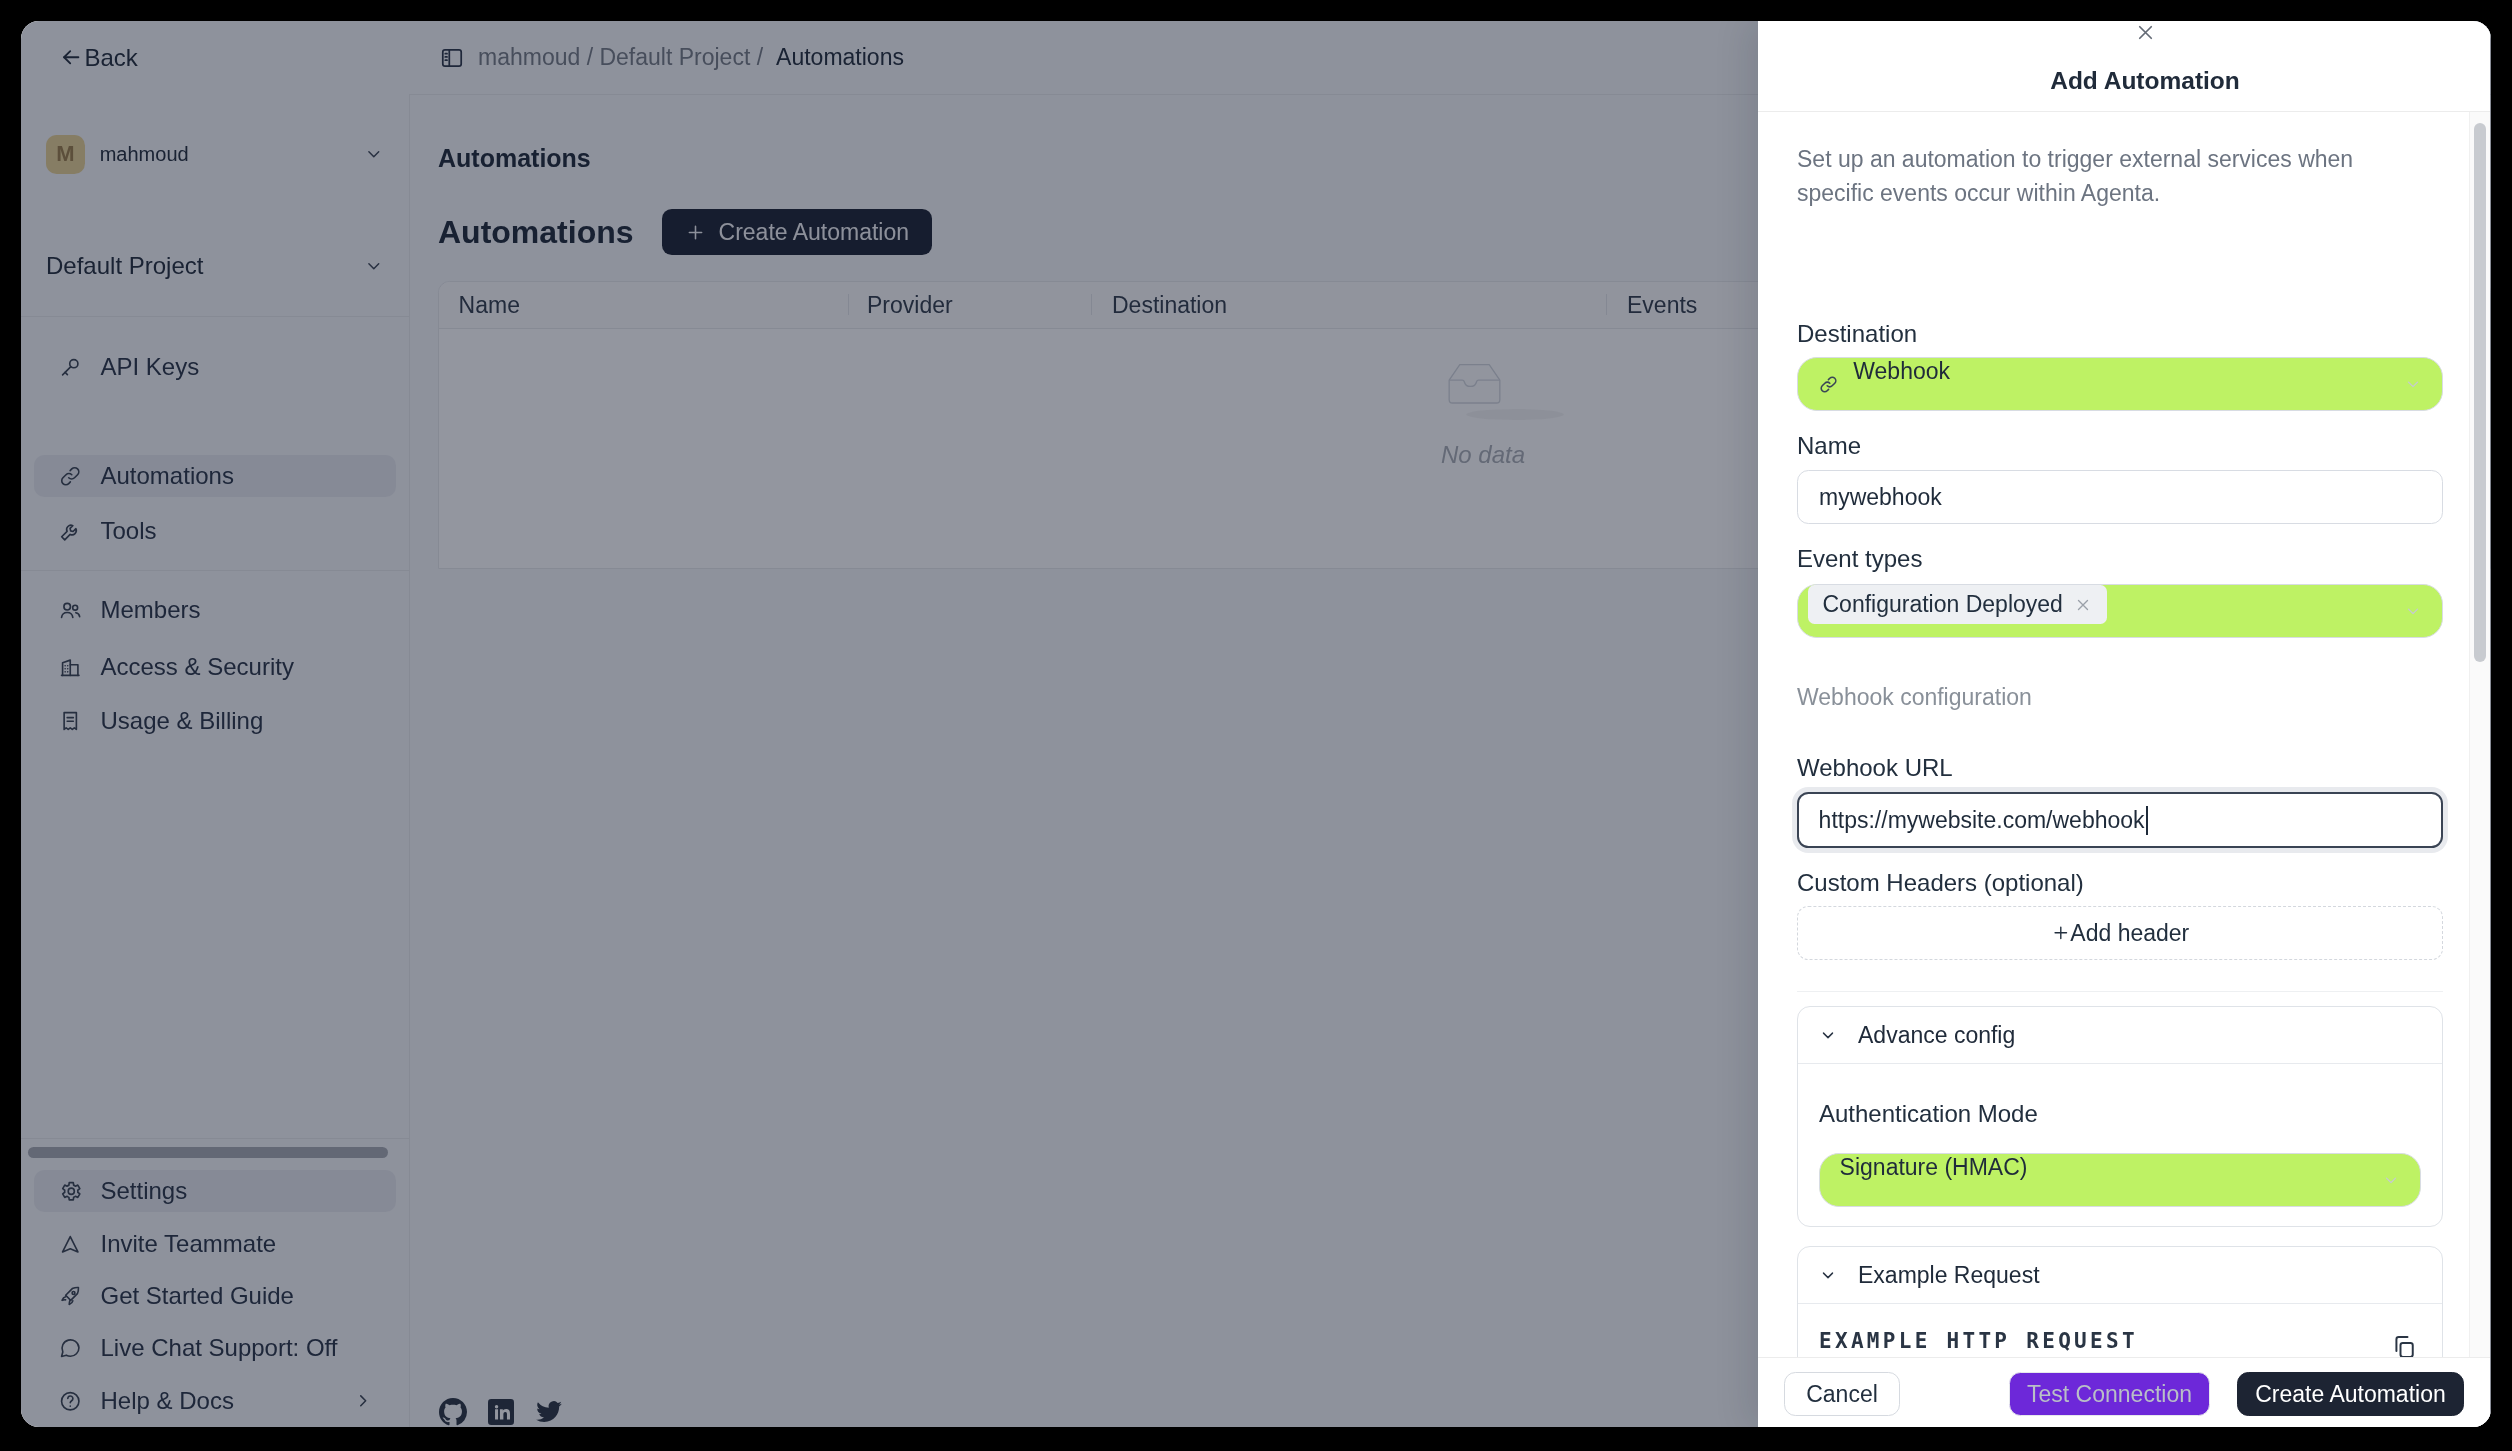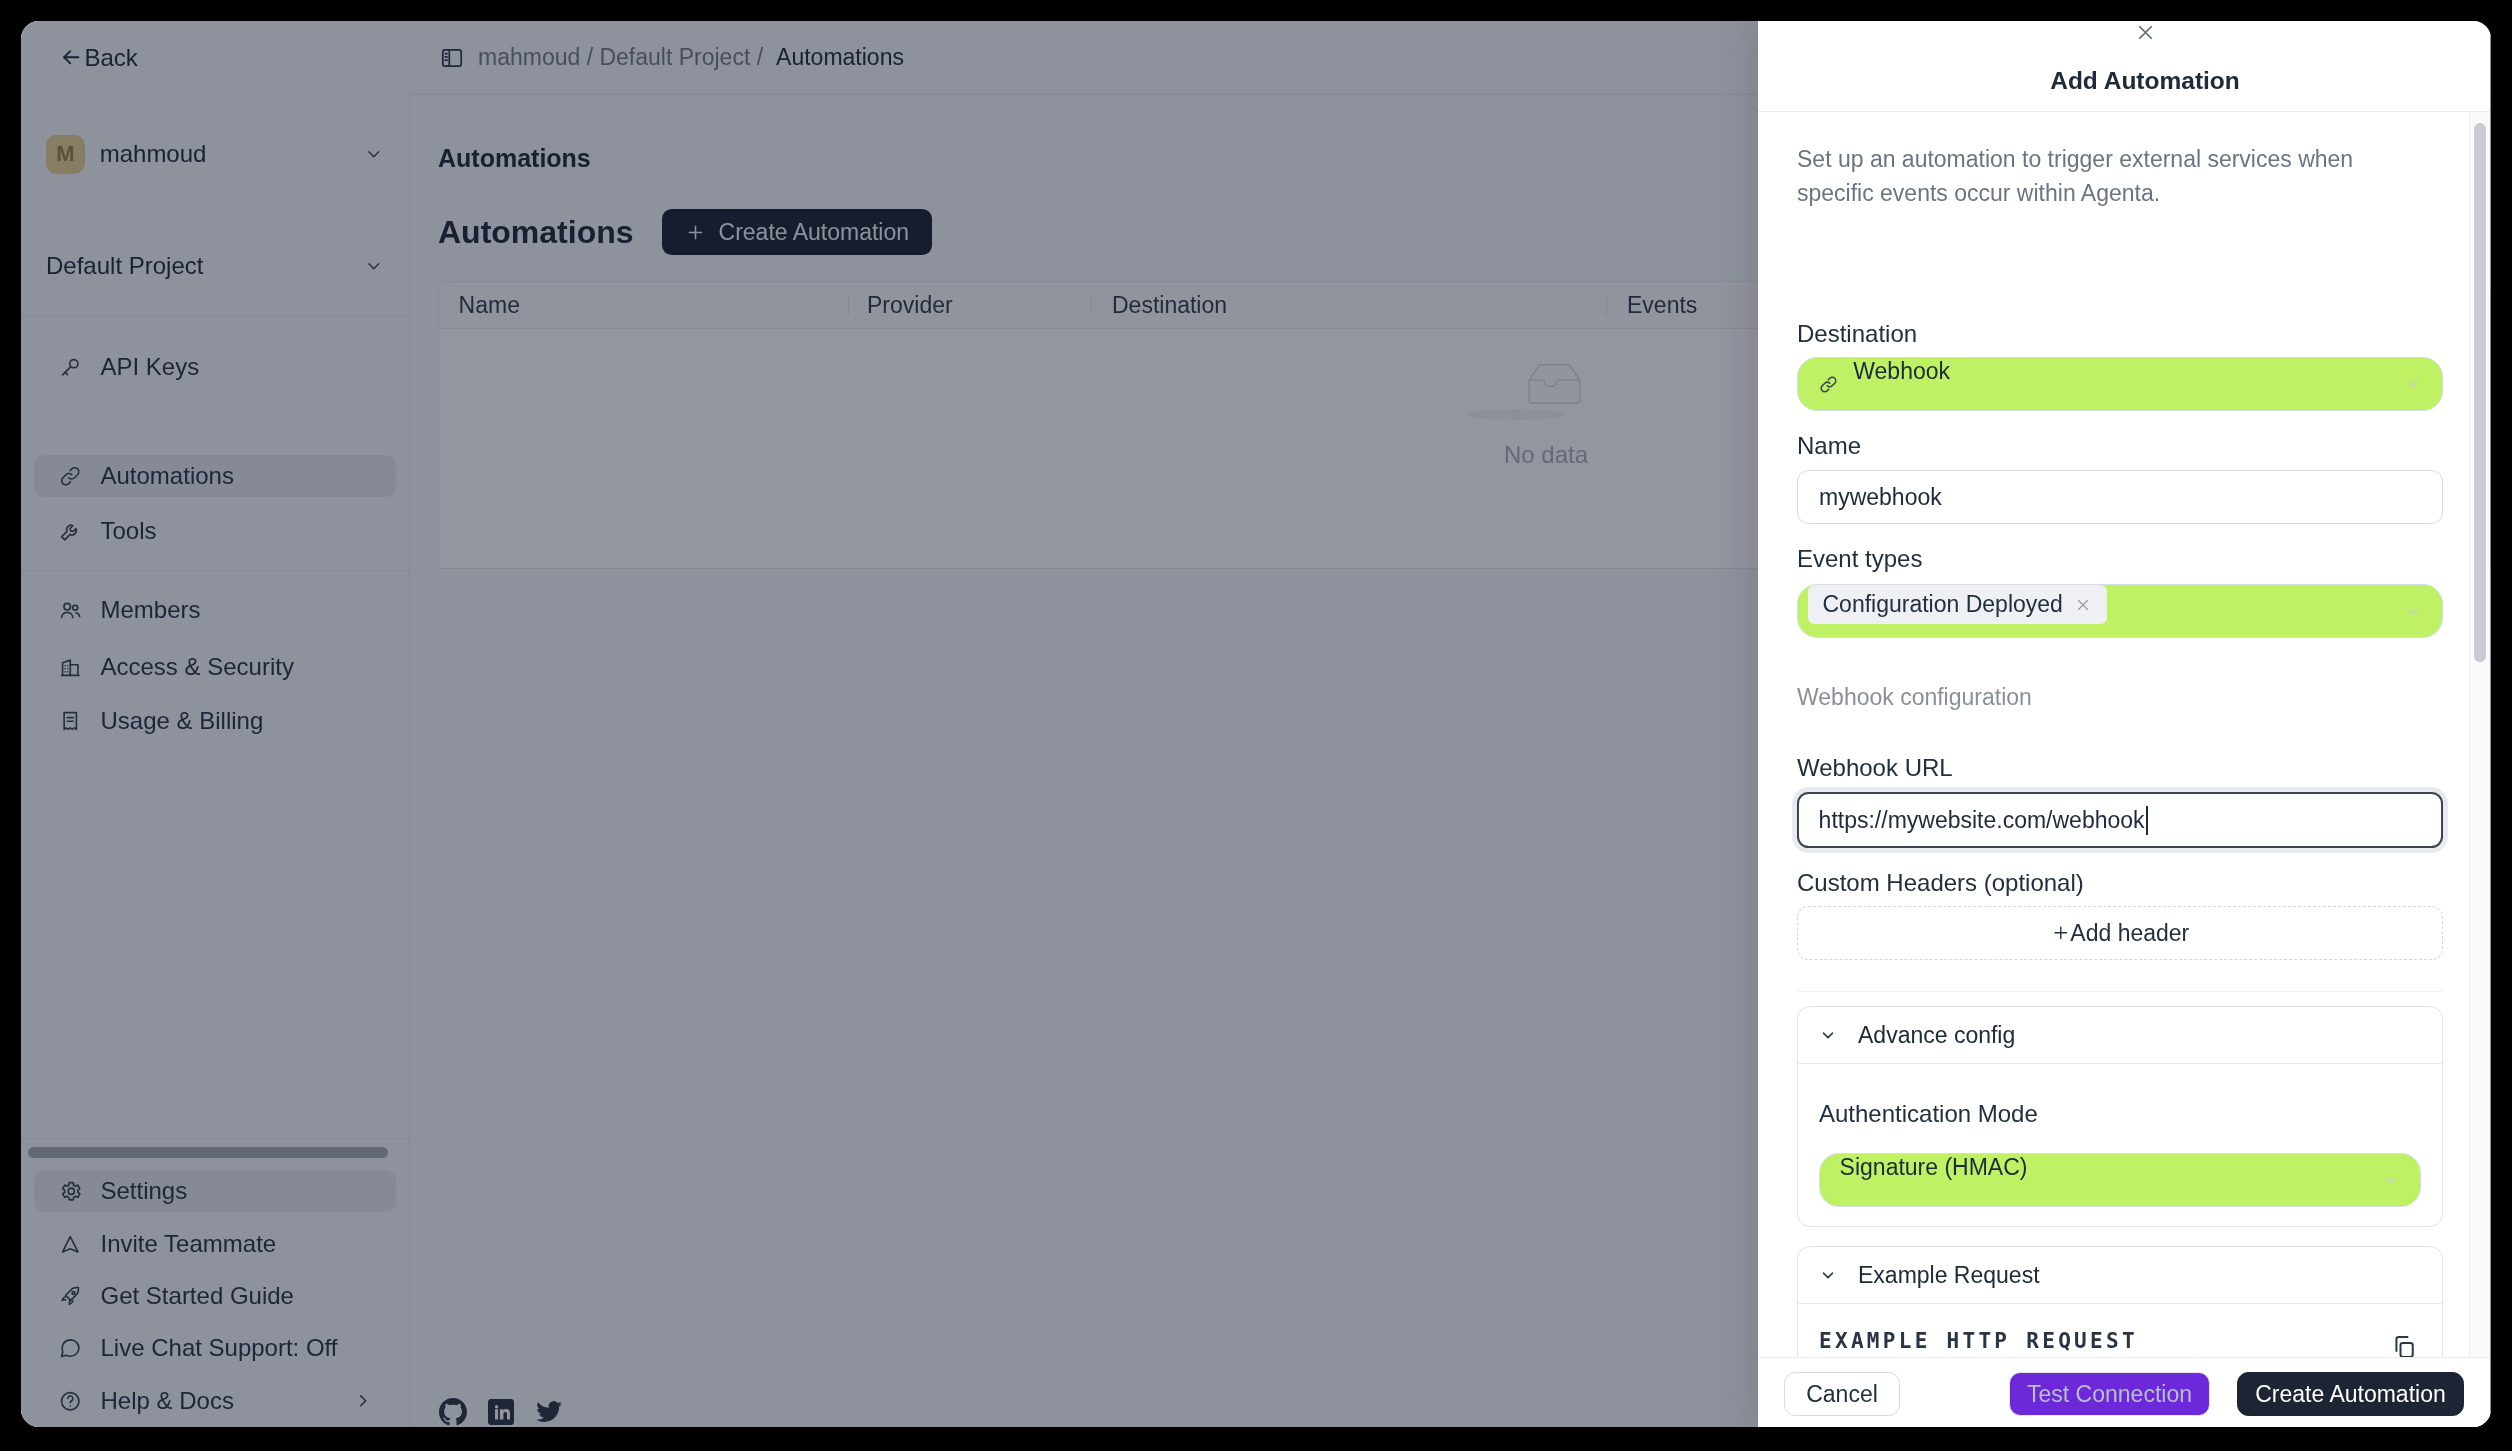--- a/index.html
+++ b/index.html
@@ -13,21 +13,21 @@
   .crumbs{position:absolute;left:418px;top:0;height:73px;display:flex;align-items:center;gap:13px;font-size:23px;}
   .crumb-dim{color:#767c85;}
   .crumb-cur{color:#232e3c;}
   .icon{display:inline-flex;align-items:center;justify-content:center;flex:0 0 auto;}
   .icon svg{display:block;}
 
   
   .sidebar{position:absolute;left:0;top:73px;width:388px;height:1334px;border-right:0.8px solid #e7e9ec;background:#f6f7f9;z-index:2;}
   .ws-row{position:absolute;left:25px;top:30px;width:338px;height:60px;display:flex;align-items:center;cursor:pointer;}
   .avatar{width:39px;height:39px;border-radius:10.6px;background:#e8d294;color:#9c7f4a;font-size:22px;font-weight:600;display:flex;align-items:center;justify-content:center;}
-  .ws-name{margin-left:14.7px;font-size:24px;color:#232e3c;flex:1;}
+  .ws-name{margin-left:14.7px;font-size:20px;color:#232e3c;flex:1;}
   .proj-row{position:absolute;left:25px;top:151px;width:338px;height:41px;display:flex;align-items:center;cursor:pointer;}
   .proj-name{font-size:24px;color:#232e3c;flex:1;}
   .chev{color:#3c4654;}
   .side-divider{position:absolute;left:0;width:388px;height:0;border-top:0.8px solid #e7e9ec;}
   .nav-item{position:absolute;left:13px;width:362px;height:42px;border-radius:10.6px;display:flex;align-items:center;padding:0 0 0 24px;box-sizing:border-box;gap:18px;color:#2b3648;font-size:24px;cursor:pointer;}
   .nav-item.selected{background:#e7eaef;}
   .nav-item .icon{color:#3a4452;}
   .nav-label{white-space:nowrap;}
   .nav-spacer{flex:1;}
   .hscroll-bar{position:absolute;left:6.5px;top:1053px;width:360px;height:10.6px;border-radius:5.7px;background:#a8acb3;}
@@ -36,21 +36,21 @@
   .main{position:absolute;left:389px;top:73px;width:2081px;height:1334px;background:#f6f7f9;z-index:1;}
   .page-title{position:absolute;left:28px;top:50px;font-size:25px;font-weight:700;color:#202b3a;}
   .section-head{position:absolute;left:28px;top:115px;display:flex;align-items:center;gap:28px;}
   .section-title{font-size:32px;font-weight:700;color:#202b3a;}
   .btn-dark{display:inline-flex;align-items:center;gap:13px;background:#1d2433;color:#f4f5f7;font-size:23px;border:none;border-radius:9.8px;height:46px;padding:0 23px;cursor:pointer;font-family:inherit;}
   .table{position:absolute;left:28px;top:187px;width:2053px;height:288px;border:1.2px solid #e7e9ec;border-radius:11.4px 11.4px 0 0;background:#fff;box-sizing:border-box;}
   .thead{position:relative;height:46px;background:#fbfbfc;border-bottom:1.2px solid #e7e9ec;border-radius:11.4px 11.4px 0 0;}
   .th{position:absolute;top:0;height:46px;display:flex;align-items:center;font-size:23px;font-weight:500;color:#323d4b;}
   .th-sep{position:absolute;top:12.3px;width:1.2px;height:21px;background:#e3e6ea;}
   .tbody{position:relative;height:241px;}
-  .empty{position:absolute;left:1002px;top:29px;width:147px;text-align:right;}
+  .empty{position:absolute;left:1002px;top:29px;width:147px;text-align:left;font-style:italic;}
   .empty .icon{color:#d3d7dd;}
   .empty-shadow{width:98px;height:11.4px;border-radius:50%;background:rgba(0,0,0,0.04);margin:-6.5px auto 0;}
   .empty-text{margin-top:21px;font-size:24px;color:#a9aeb5;}
   .socials{position:absolute;left:29px;top:1304px;display:flex;align-items:center;gap:21px;color:#2a3442;}
 
   
   .overlay{position:absolute;inset:0;background:rgba(15,23,42,0.45);z-index:5;}
 
   
   .drawer{position:absolute;left:1737px;top:0;width:732px;height:1406px;background:#fff;z-index:10;box-shadow:-11.4px 0 33px rgba(15,23,42,0.12);}

